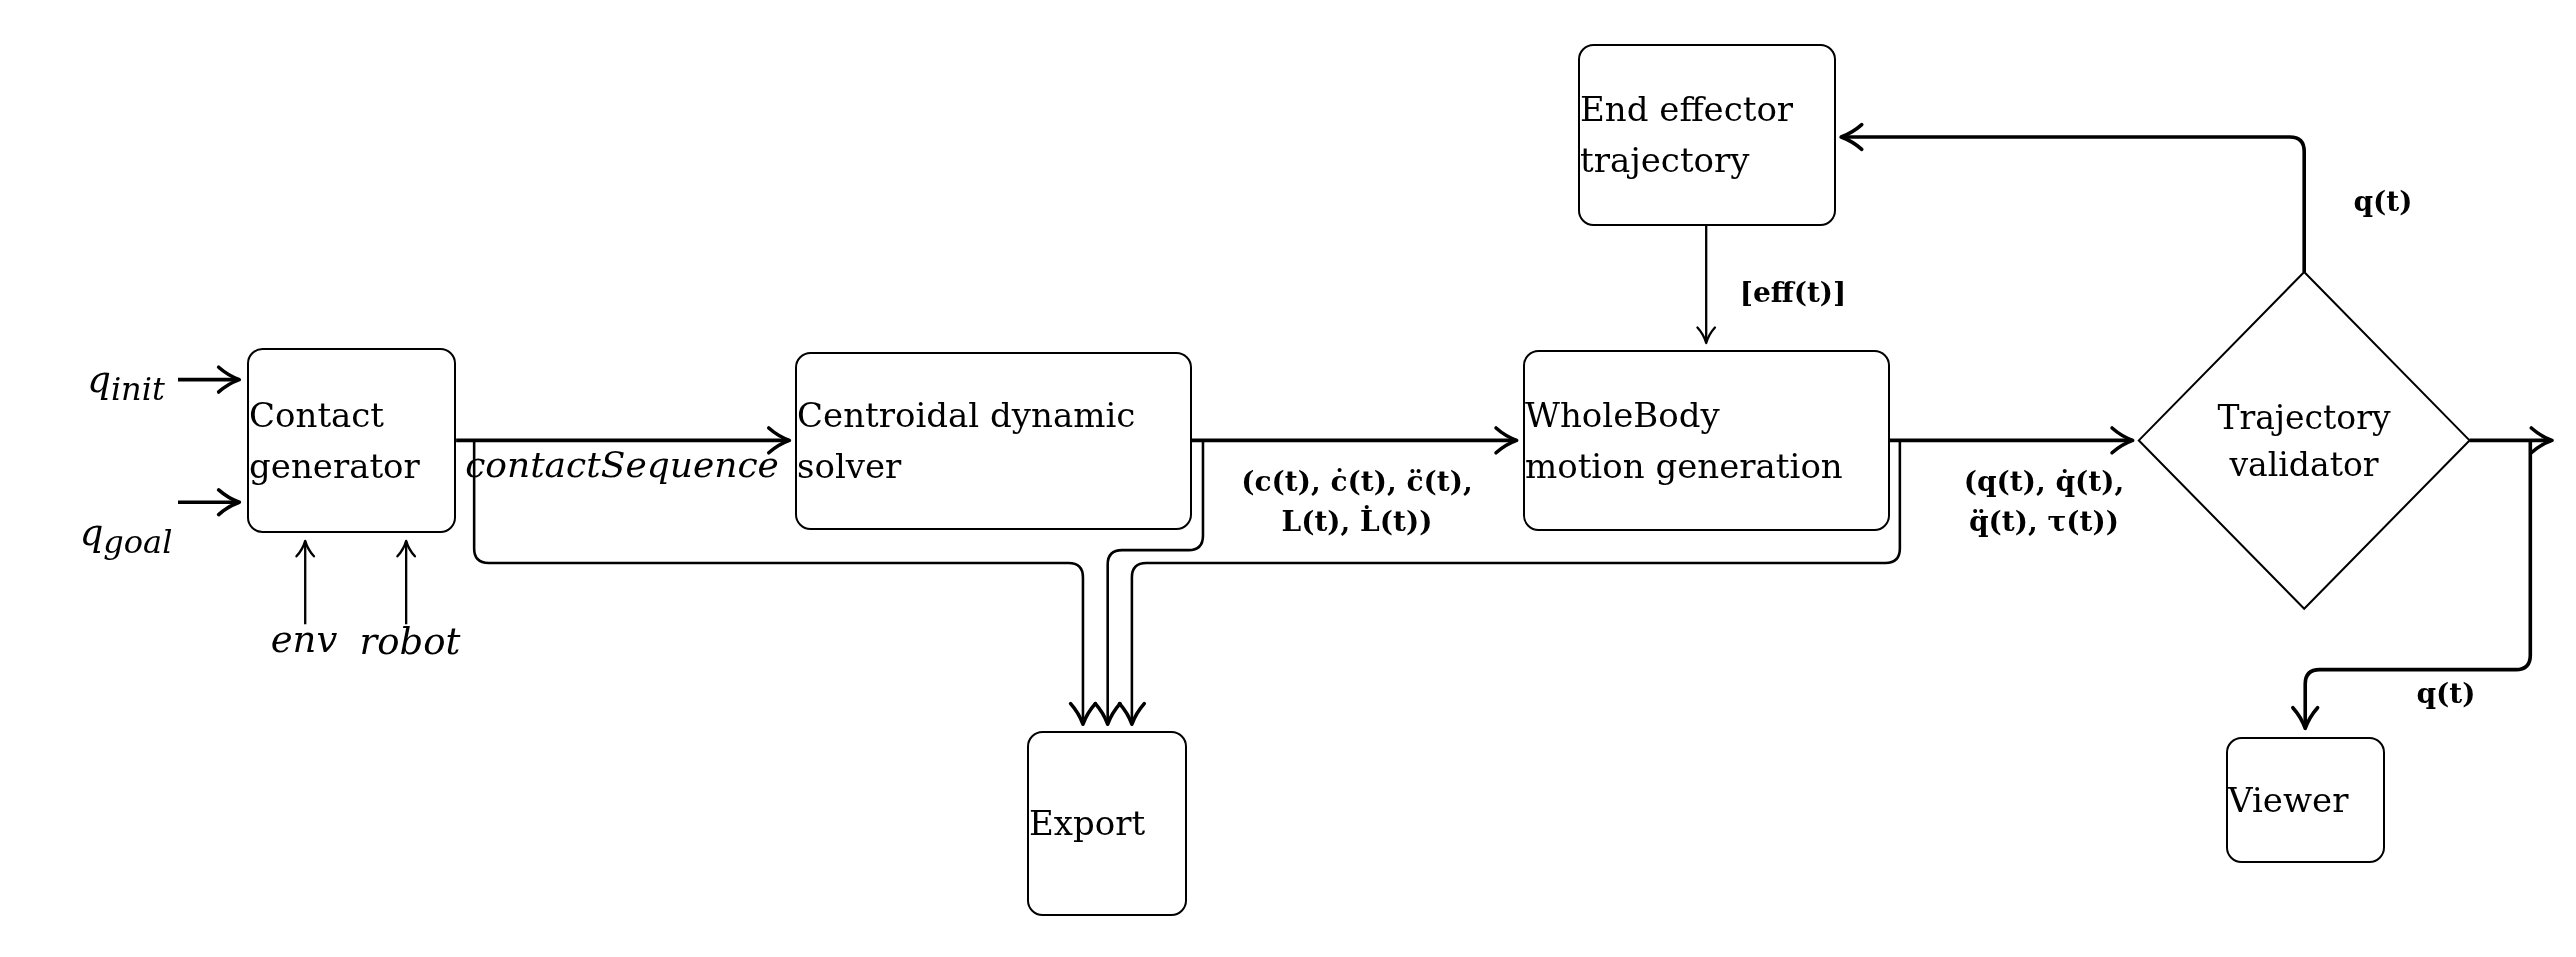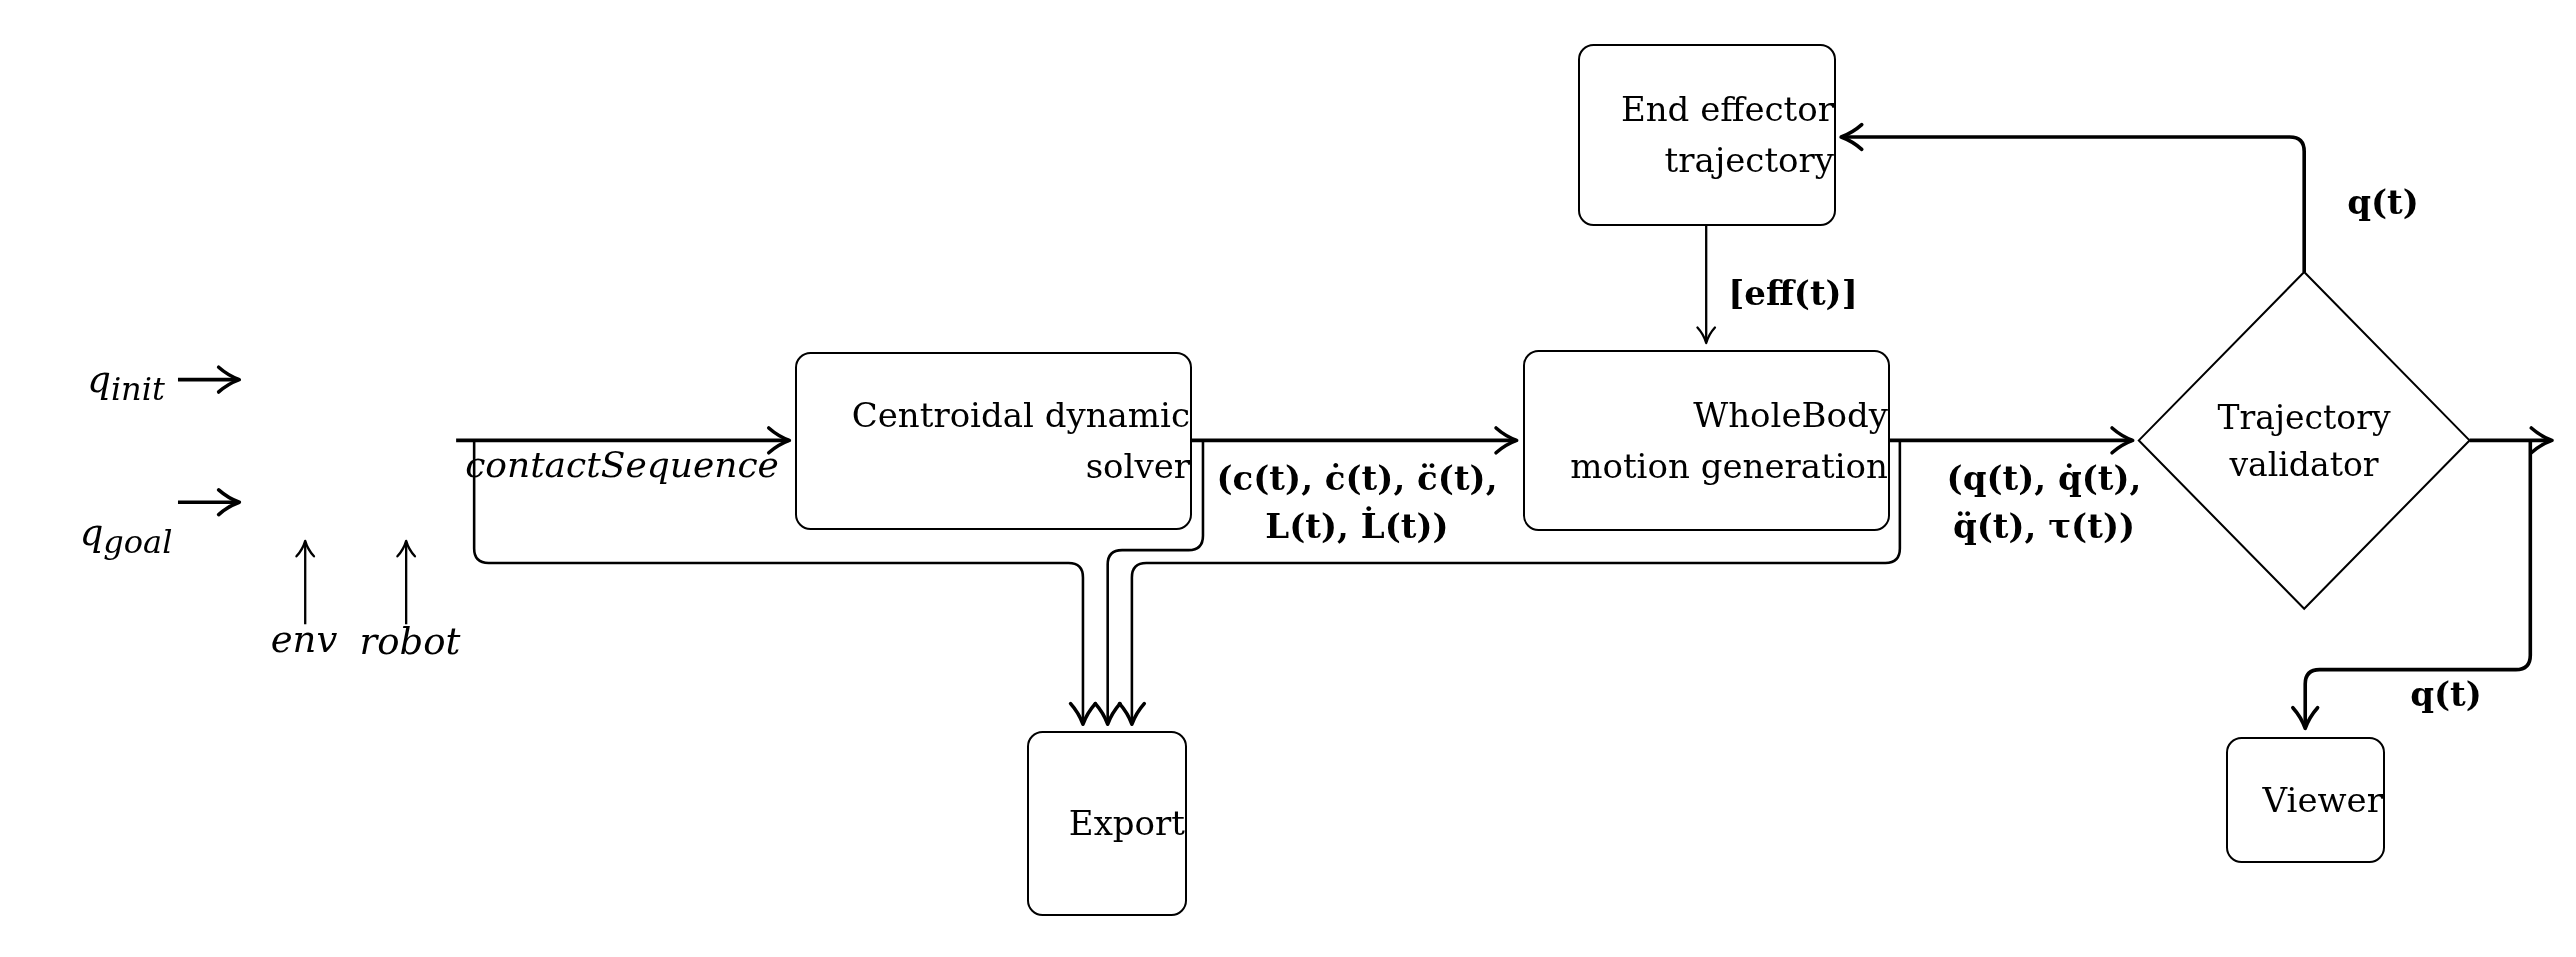--- a/index.html
+++ b/index.html
@@ -3,26 +3,26 @@
 <meta charset="utf-8">
 <style>
   html,body{margin:0;padding:0;background:#ffffff;}
   #canvas{
     position:relative;width:2835px;height:957px;background:#ffffff;
     font-family:"DejaVu Serif","Liberation Serif",serif;color:#000;overflow:hidden;
   }
   svg.wires{position:absolute;left:0;top:0;display:block;}
   .node{
     position:absolute;background:#ffffff;border:2.1px solid #000;border-radius:15.5px;
-    display:flex;flex-direction:column;align-items:flex-end;justify-content:center;
+    display:flex;flex-direction:column;align-items:flex-start;justify-content:center;
     font-size:34px;line-height:1.5;text-align:center;box-sizing:border-box;white-space:nowrap;
   }
   .mlabel{
     position:absolute;transform:translate(-50%,-50%);text-align:center;
-    font-size:34px;line-height:1.42;white-space:nowrap;
+    font-size:28px;line-height:1.42;white-space:nowrap;
   }
   .bold{font-weight:700;}
   .qvar{font-size:37px;font-style:italic;}
   .qvar sub{font-size:32px;line-height:0;}
   .envrobot{font-size:37px;font-style:italic;}
   .cseq{font-size:36px;font-style:italic;}
   
   #node-contact     {left:247px;  top:348px;  width:209px; height:185px;}
   #node-centroidal  {left:795px; top:352px;  width:397px; height:178px;}
   #node-wholebody   {left:1523px; top:350px;  width:367px; height:181px;}
@@ -71,20 +71,24 @@
     <path d="M3688 855 V1065 Q3688 1093 3660 1093 H2225 Q2197 1093 2197 1121 V1404" stroke="#000" stroke-width="5" fill="none" marker-end="url(#ah)"></path>
 
     <path d="M3312 438 V664" stroke="#000" stroke-width="4.5" fill="none" marker-end="url(#ahs)"></path>
     <path d="M4473 528 V294 Q4473 266 4445 266 H3576" stroke="#000" stroke-width="7" fill="none" marker-end="url(#ah)"></path>
 
     <path d="M4912 855 V1272 Q4912 1300 4884 1300 H4503 Q4475 1300 4475 1328 V1412" stroke="#000" stroke-width="7" fill="none" marker-end="url(#ah)"></path>
 
     <polygon points="4473,528 4794,855 4473,1182 4152,855" fill="#ffffff" stroke="#000" stroke-width="4"></polygon>
   </svg>
 
+  <div class="node" id="node-contact">
+    <div>Contact</div>
+    <div>generator</div>
+  </div>
 
   <div class="node" id="node-centroidal">
     <div>Centroidal dynamic</div>
     <div>solver</div>
   </div>
 
   <div class="node" id="node-wholebody">
     <div>WholeBody</div>
     <div>motion generation</div>
   </div>

